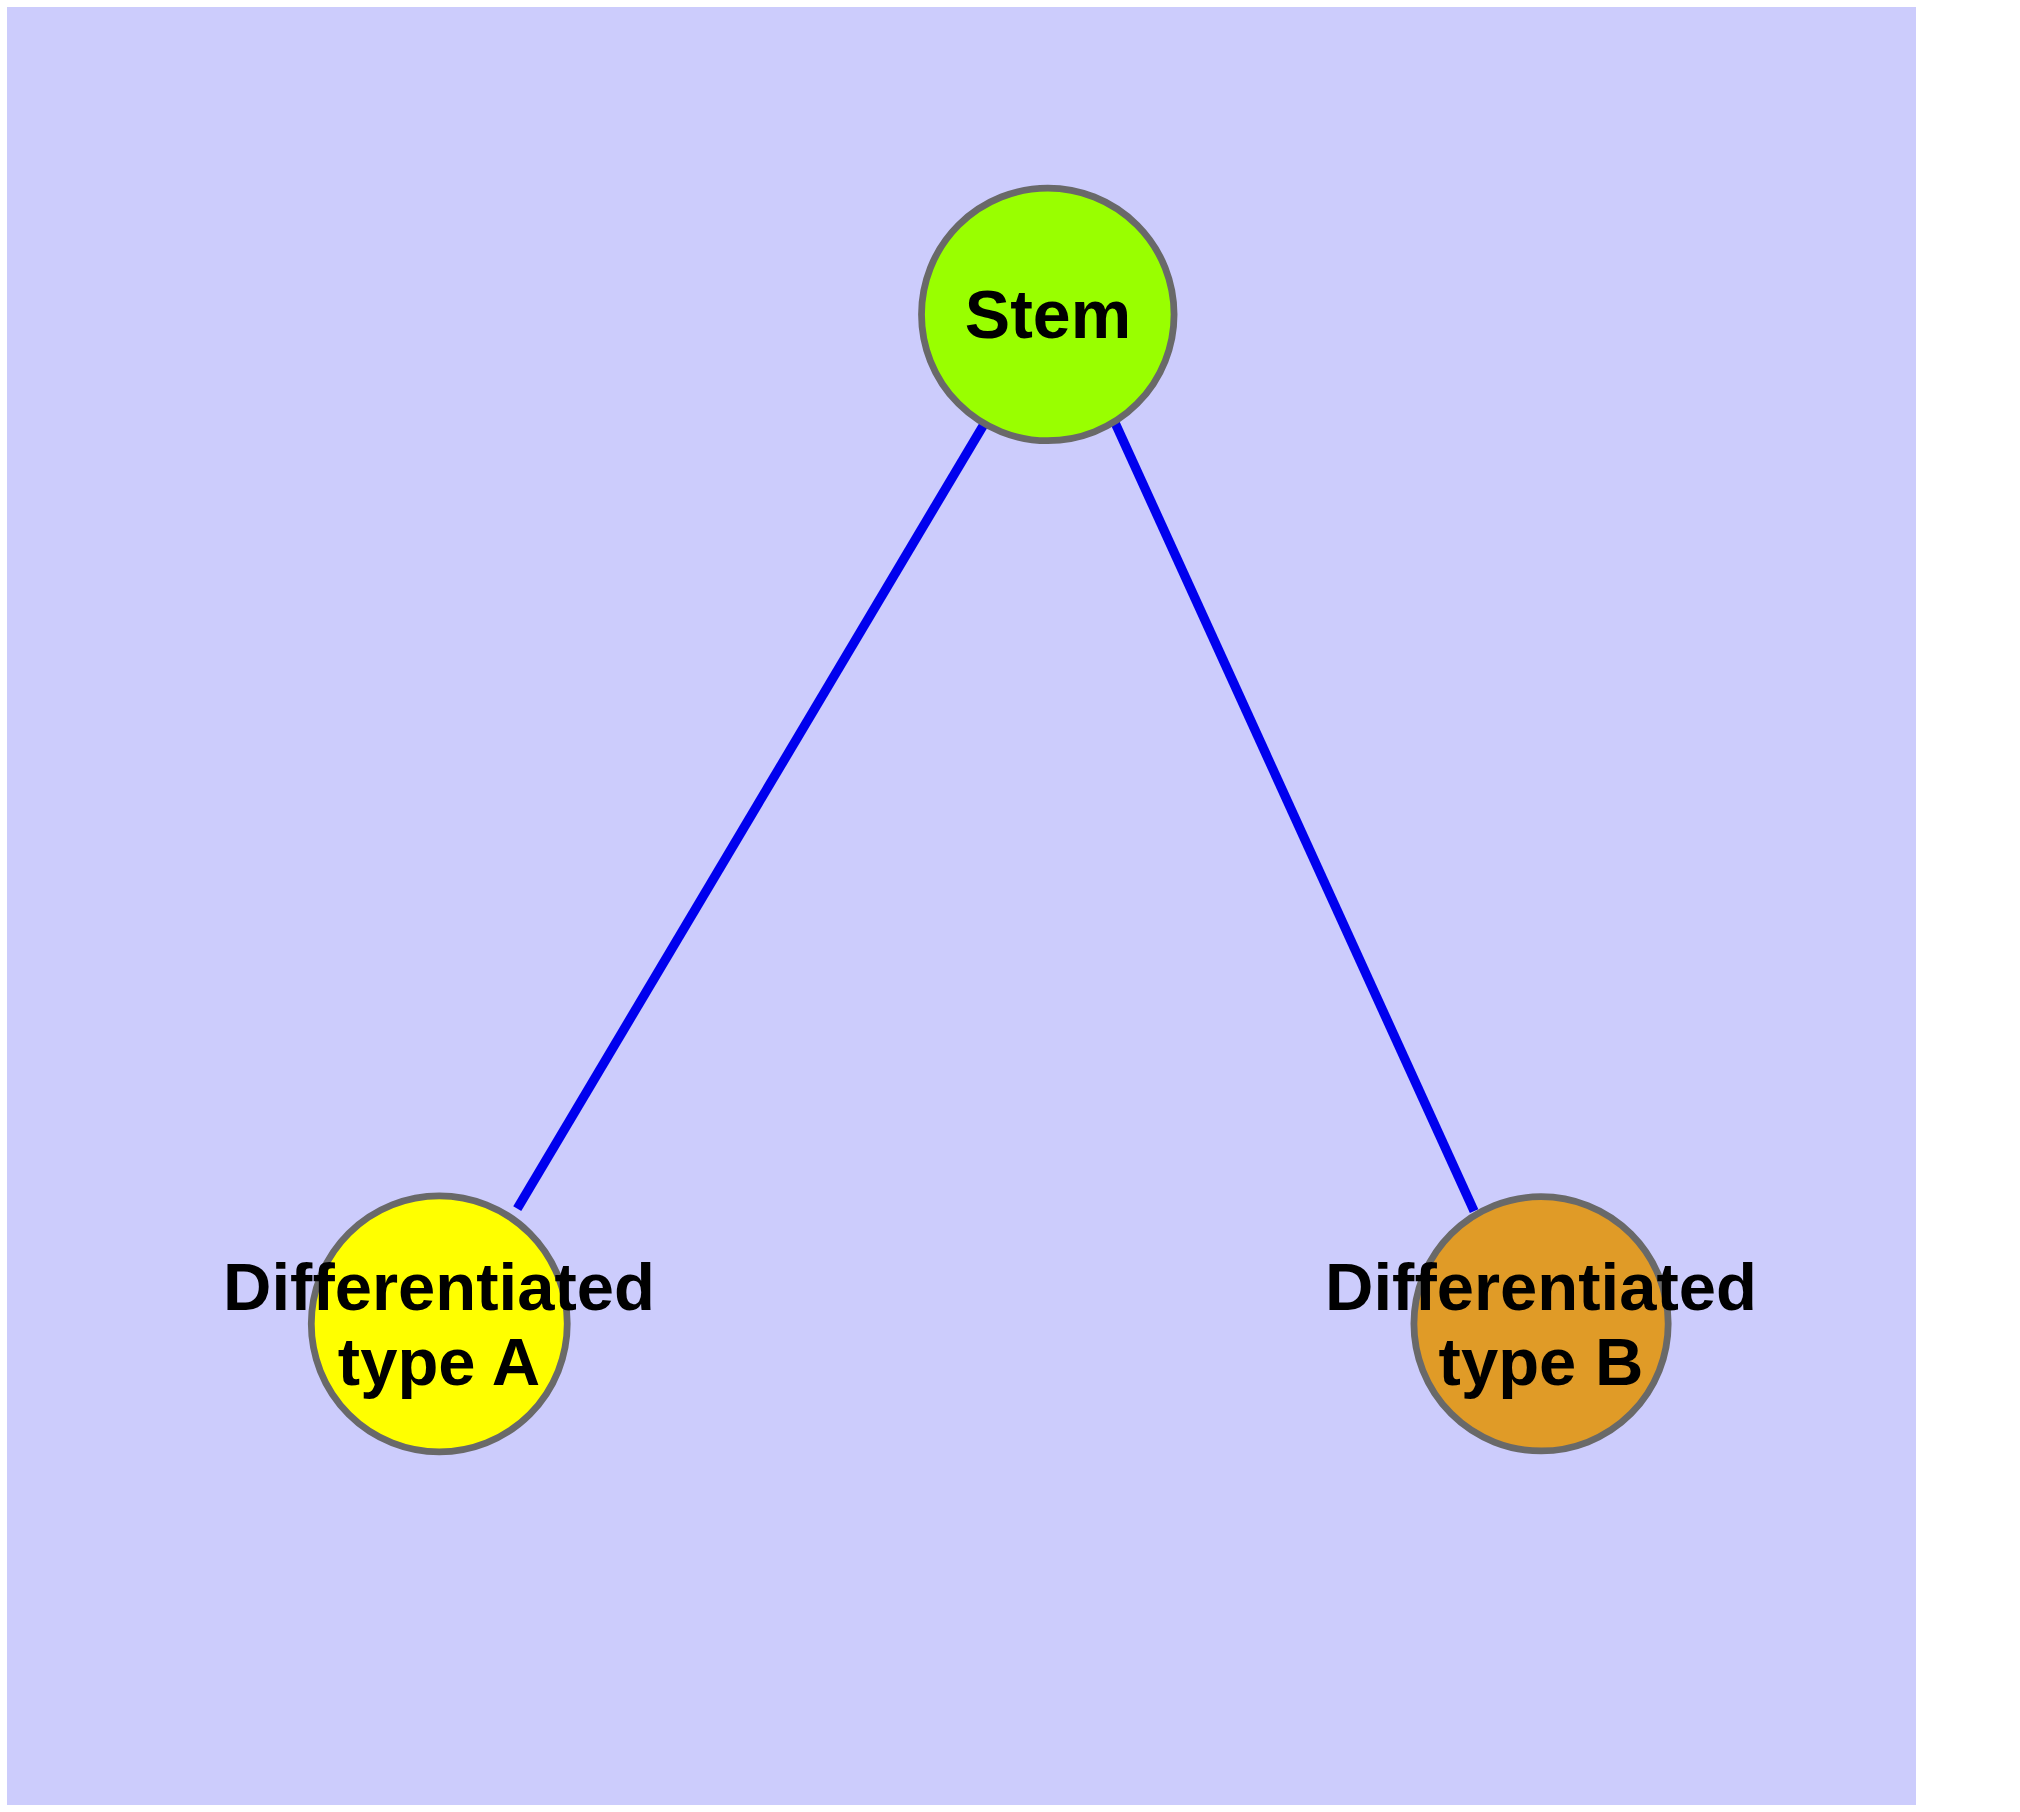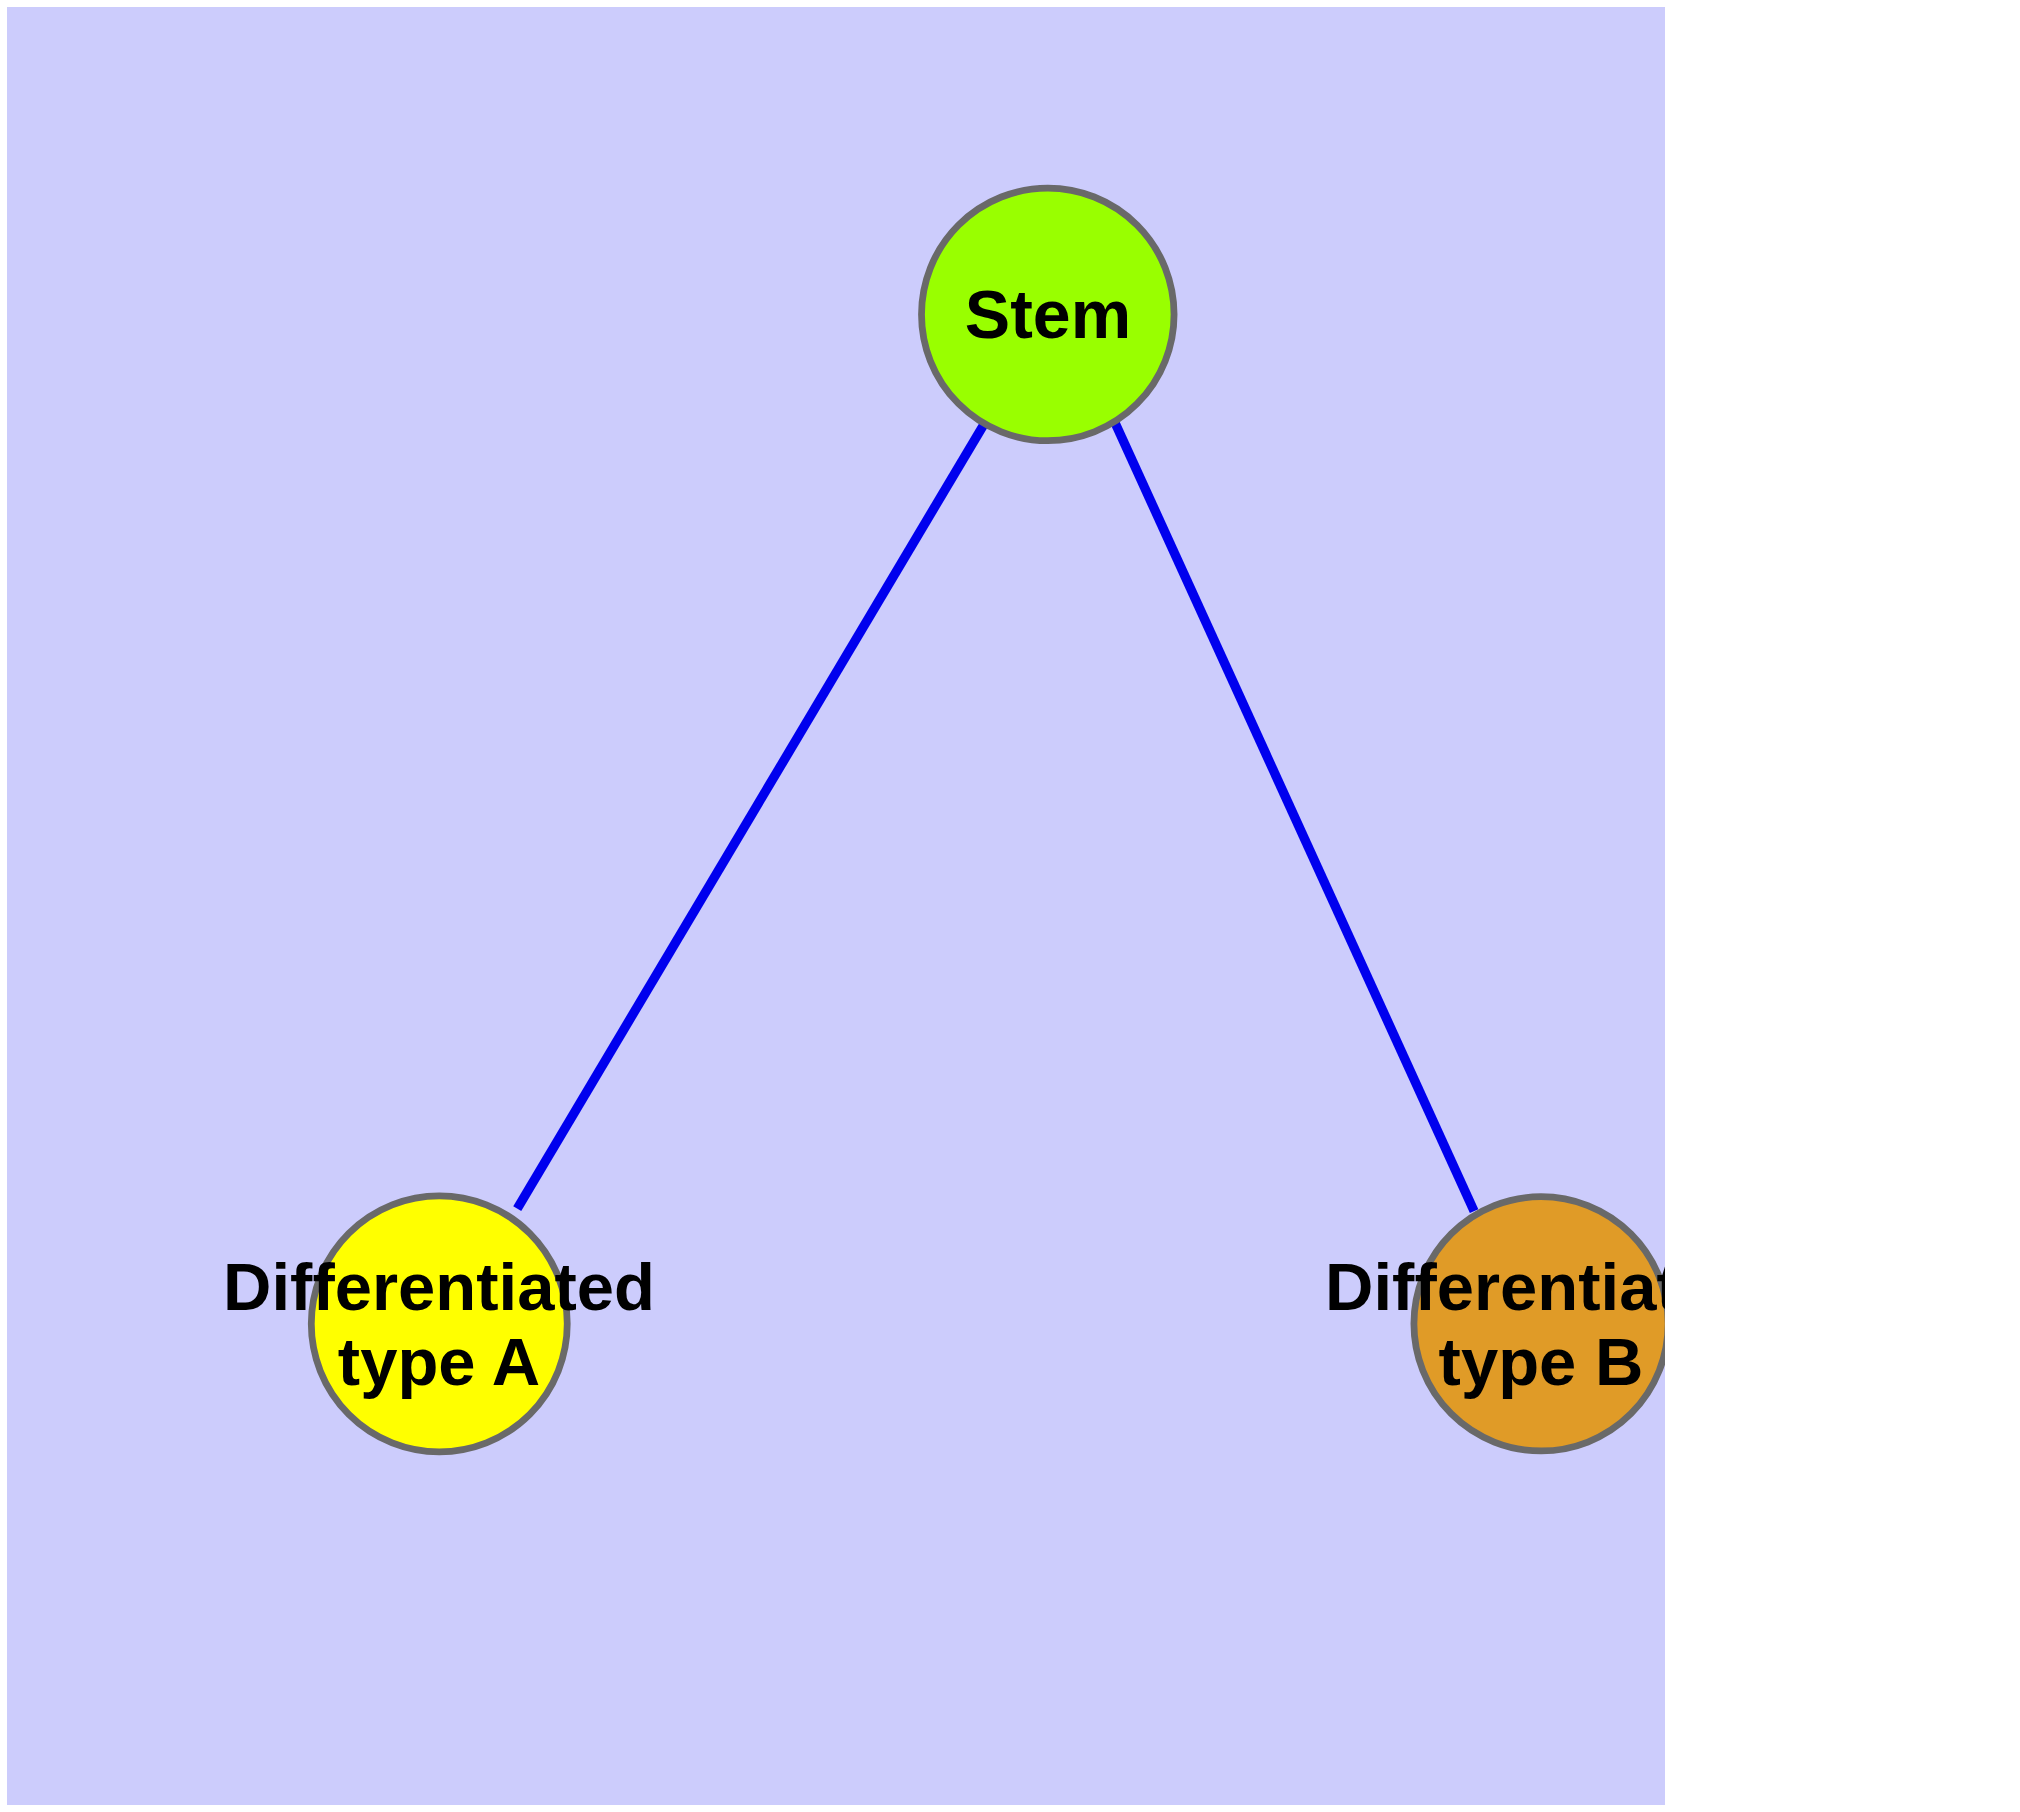--- a/index.html
+++ b/index.html
@@ -3,21 +3,21 @@
 <meta charset="utf-8">
 <title>Cell Differentiation Graph</title>
 <style>
   html, body {
     margin: 0;
     padding: 0;
     background: #ffffff;
   }
   #canvas {
     position: relative;
-    width: 1665px;
+    width: 1916px;
     height: 1812px;
     background: #ffffff;
     overflow: hidden;
     font-family: "Liberation Sans", "DejaVu Sans", sans-serif;
   }
   #plot-area {
     position: absolute;
     left: 6.8px;
     top: 6.8px;
     width: 2007px;

